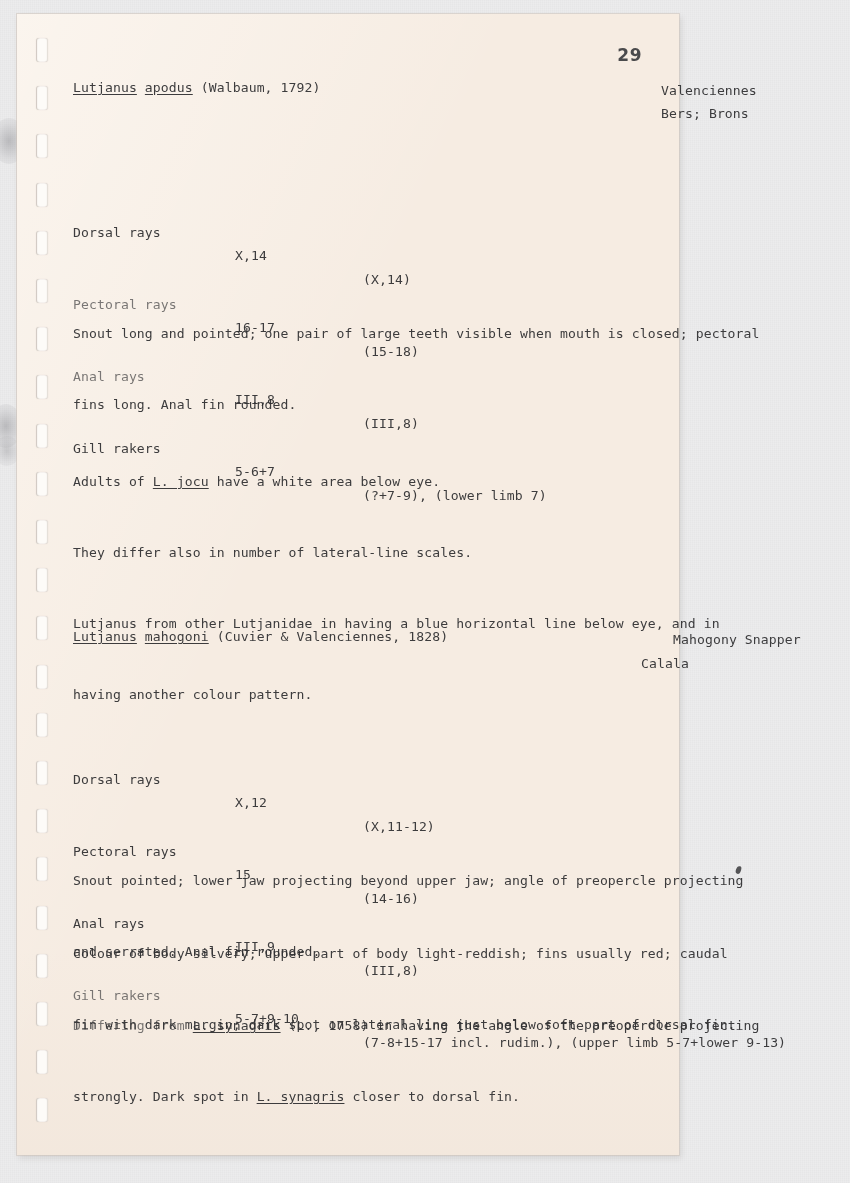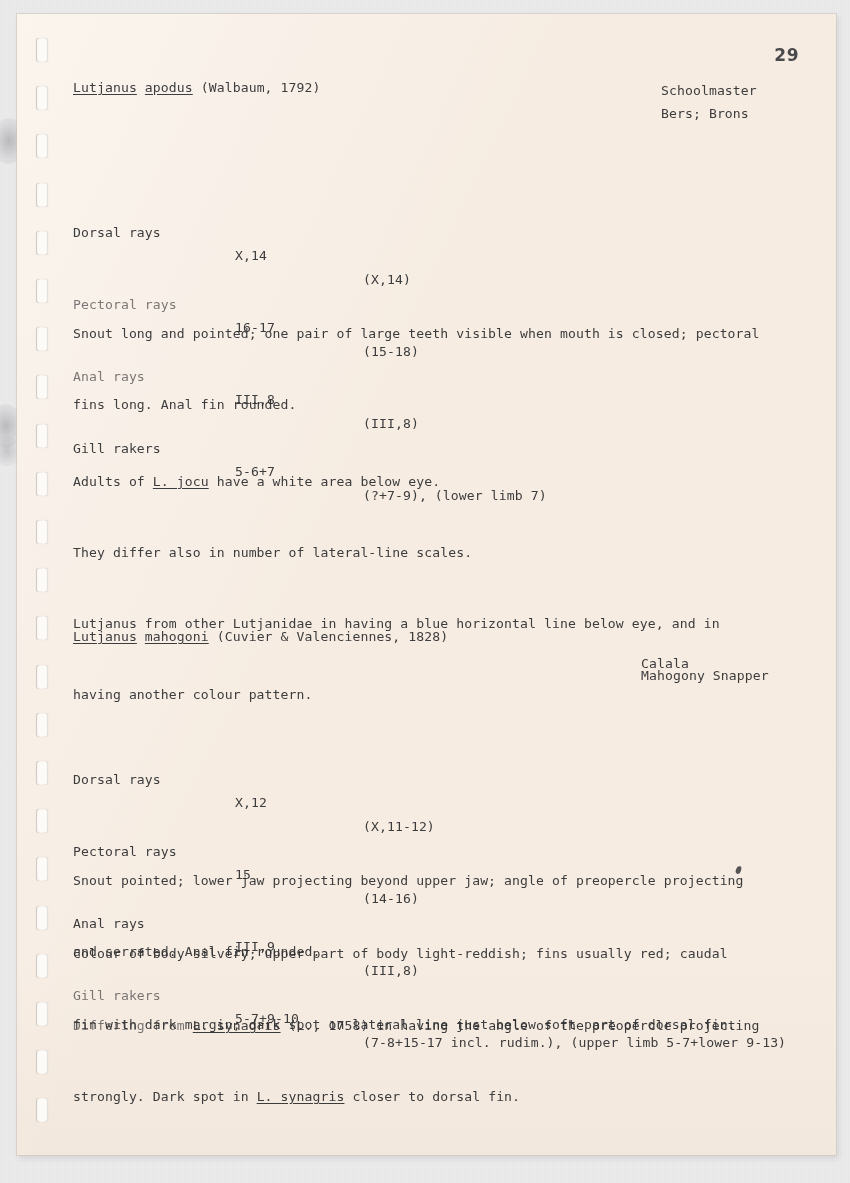--- a/index.html
+++ b/index.html
@@ -37,21 +37,21 @@
   }
   .smudge-a { left: -8px;  top: 118px; width: 34px; height: 46px; }
   .smudge-b { left: -10px; top: 404px; width: 32px; height: 44px; }
   .smudge-c { left: -6px;  top: 436px; width: 26px; height: 30px; opacity: .75; }
 
   
   .page {
     position: absolute;
     left: 17px;
     top: 14px;
-    width: 819px;
+    width: 662px;
     height: 1141px;
     background: #f6ece2;
     background-image:
       linear-gradient(115deg, rgba(255,252,248,0.55) 0%, rgba(246,236,226,0) 42%),
       linear-gradient(0deg, rgba(238,226,214,0.40) 0%, rgba(246,236,226,0) 18%);
     box-shadow: 0 0 0 1px rgba(205,195,185,0.55),
                 2px 3px 6px rgba(120,115,110,0.20);
   }
 
   
@@ -151,21 +151,21 @@
         <div class="hole" style="top: 939.8px;"></div>
         <div class="hole" style="top: 988px;"></div>
         <div class="hole" style="top: 1036.2px;"></div>
         <div class="hole" style="top: 1084.4px;"></div>
       </div>
 
     <div class="folio">29</div>
 
     <div class="txt block sci" style="left:56px; top:62px;"><span class="u">Lutjanus</span> <span class="u">apodus</span> <span>(Walbaum, 1792)</span></div>
 
-    <div class="txt block" style="left:644px; top:65px;">Schoolmaster</div>
+    <div class="txt block" style="left:644px; top:65px;">Valenciennes</div>
     <div class="txt block" style="left:644px; top:88px;">Bers; Brons</div>
 
     <div class="meristics txt" style="left:56px; top:136px;">
       <div class="mrow">
         <span class="c1">Dorsal rays</span>
         <span class="c2">X,14</span>
         <span class="c3">(X,14)</span>
       </div>
       <div class="mrow">
         <span class="c1 faint">Pectoral rays</span>
@@ -194,21 +194,21 @@
 
     <div class="txt block" style="left:56px; top:409px;">
       <div><span>Adults of </span><span class="u">L. jocu</span><span> have a white area below eye.</span></div>
       <div>They differ also in number of lateral-line scales.</div>
       <div>Lutjanus from other Lutjanidae in having a blue horizontal line below eye, and in</div>
       <div>having another colour pattern.</div>
     </div>
 
     <div class="txt block sci" style="left:56px; top:611px;"><span class="u">Lutjanus</span> <span class="u">mahogoni</span> <span>(Cuvier &amp; Valenciennes, 1828)</span></div>
 
-    <div class="txt block" style="left:624px; top:614px;margin-top:36px;">Mahogony Snapper</div>
+    <div class="txt block" style="left:656px; top:614px;">Mahogony Snapper</div>
     <div class="txt block" style="left:624px; top:638px;">Calala</div>
 
     <div class="meristics txt" style="left:56px; top:683px;">
       <div class="mrow">
         <span class="c1">Dorsal rays</span>
         <span class="c2">X,12</span>
         <span class="c3">(X,11-12)</span>
       </div>
       <div class="mrow">
         <span class="c1">Pectoral rays</span>

